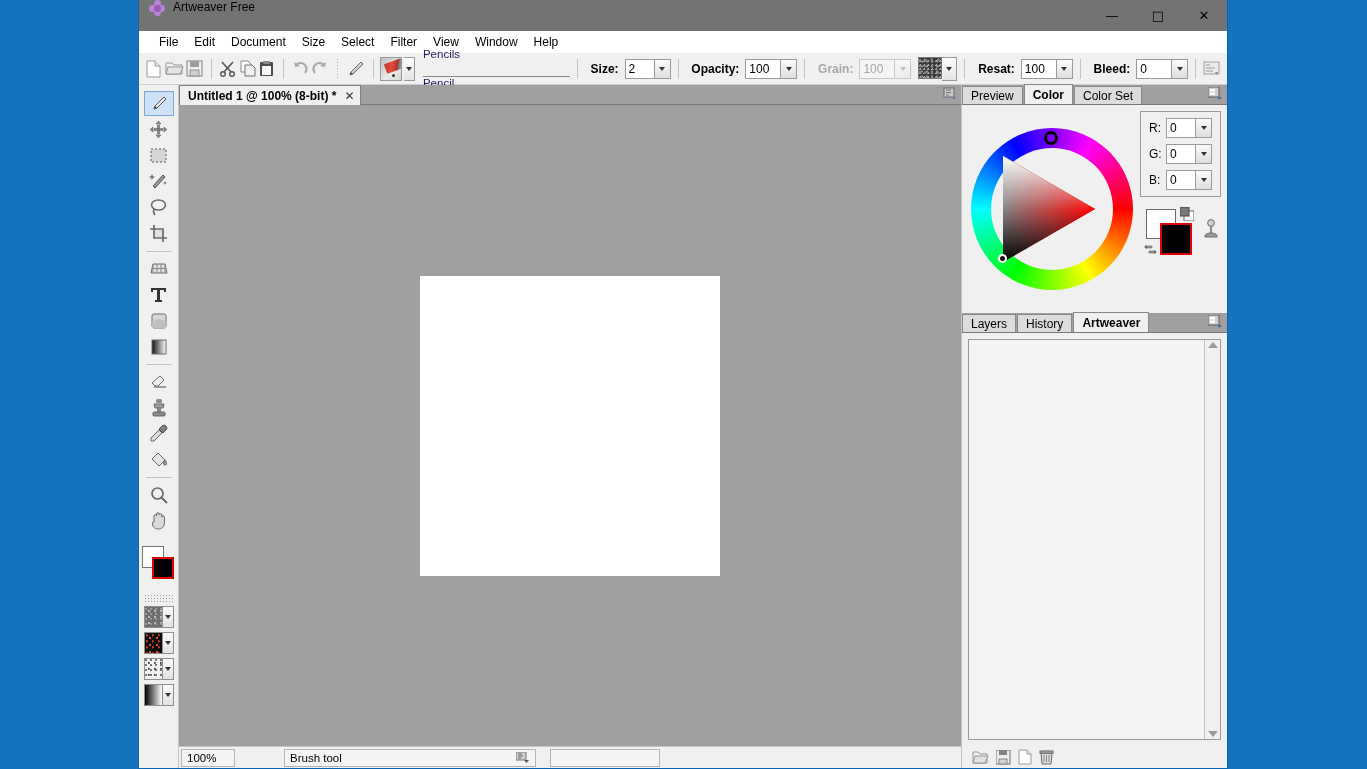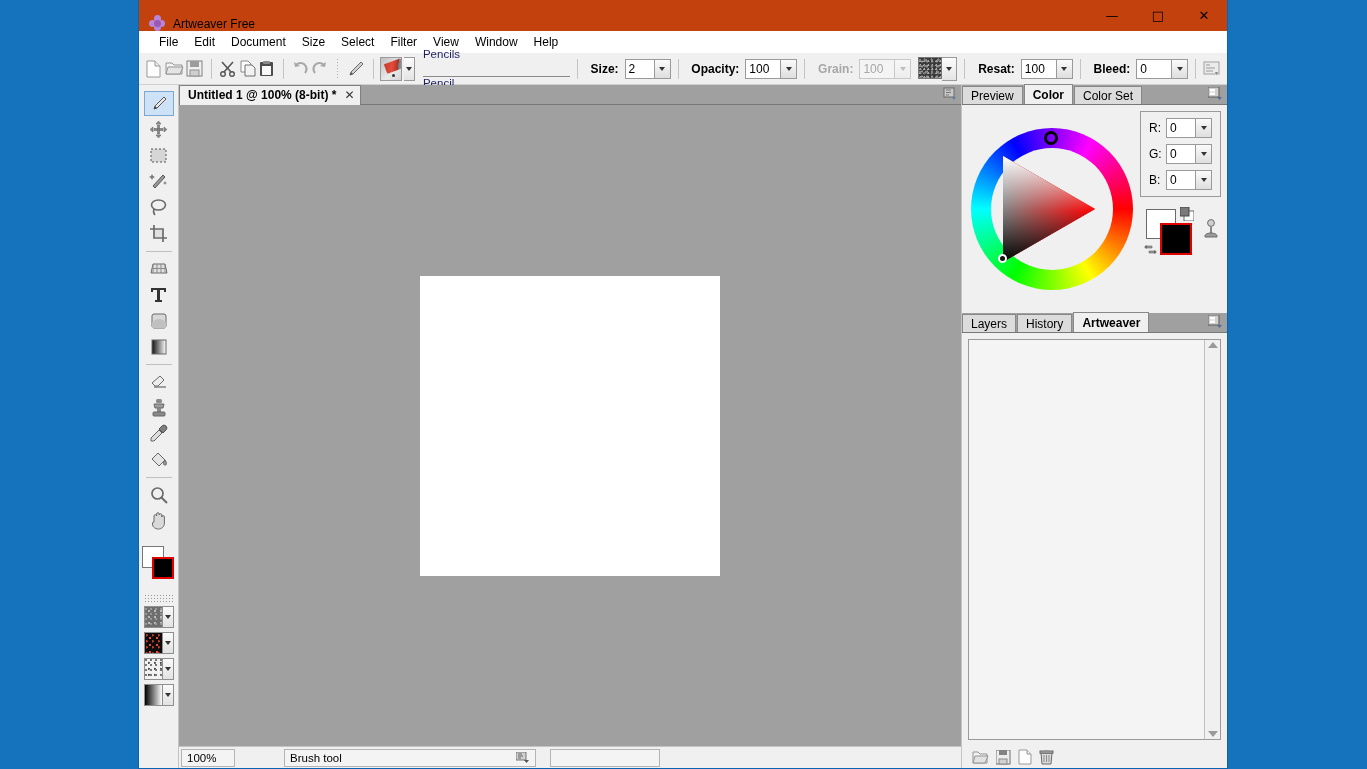--- a/index.html
+++ b/index.html
@@ -13,22 +13,22 @@
     position: absolute;
     left: 138px; top: 0; width: 1090px; height: 769px;
     background: #f0f0f0;
     border: 1px solid #0a64b4;
     border-top: none;
     display: flex; flex-direction: column;
   }
 
   
   .titlebar {
-    height: 31px; background: #c2410c;
-    display: flex; align-items: flex-end;
+    height: 31px; background: #737373;
+    display: flex; align-items: flex-start;
     flex: 0 0 31px;
   }
   .title-icon {
     width: 16px; height: 16px; margin-left: 10px; margin-right: 8px;
     position: relative;
   }
   .title-icon .petal {
     position: absolute; width: 7px; height: 7px; border-radius: 50%;
     background: #b985d8;
   }
@@ -162,21 +162,21 @@
   .sw-spray { background:
       radial-gradient(circle at 20% 25%, #777 1px, transparent 1.2px),
       radial-gradient(circle at 65% 60%, #555 1px, transparent 1.2px),
       #f2f2f2;
     background-size:5px 5px, 6px 6px, 100% 100%; }
   .sw-grad { background: linear-gradient(90deg,#000,#fff); }
 
   
   .workspace { flex:1; display:flex; flex-direction:column; min-width:0; background:#a0a0a0; }
   .doctabs {
-    height:20px; background:#a0a0a0; display:flex; align-items:center;
+    height:20px; background:#a0a0a0; display:flex; align-items:flex-start;
     border-bottom:1px solid #777; flex:0 0 20px; position:relative;
   }
   .doctab {
     height:20px; background:#f0f0f0; display:flex; align-items:center;
     padding:0 6px 0 8px; gap:8px; border:1px solid #808080; border-bottom:none;
   }
   .doctab-label { font-size:12px; font-weight:bold; color:#000; }
   .doctab-close { font-size:12px; color:#333; font-family:"DejaVu Sans",sans-serif; }
   .doctabs-menu {
     position:absolute; right:4px; top:2px; width:14px;height:14px;

